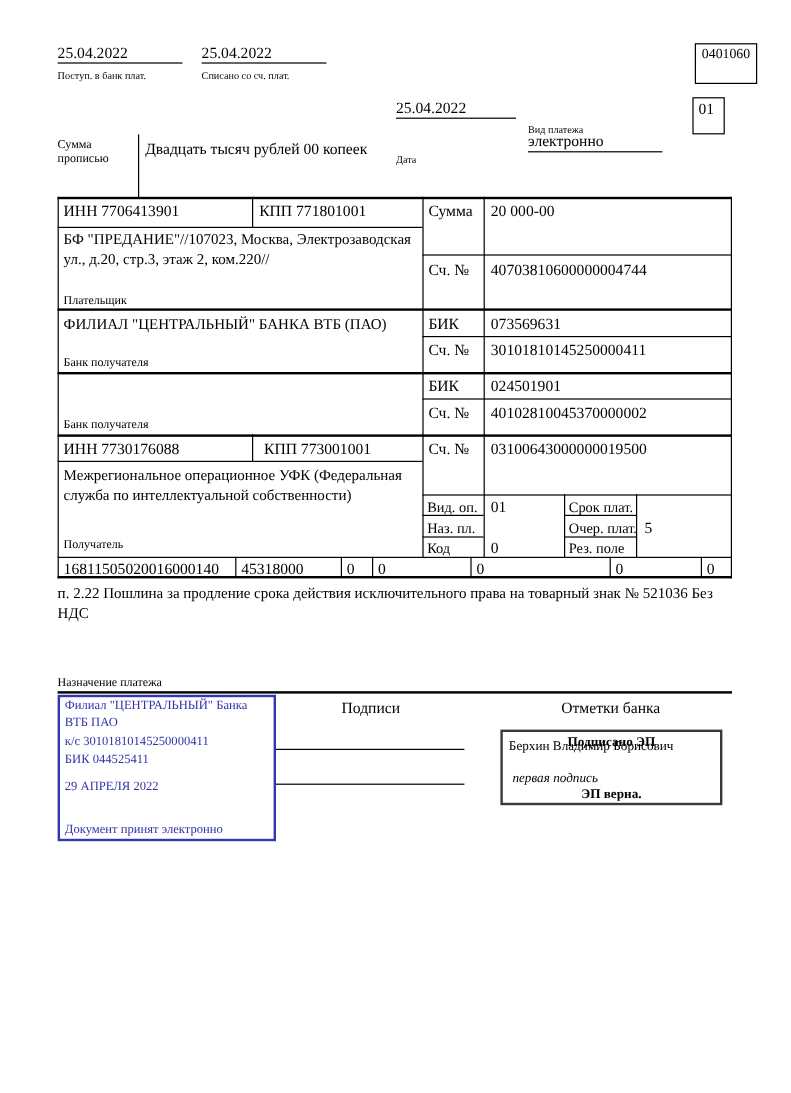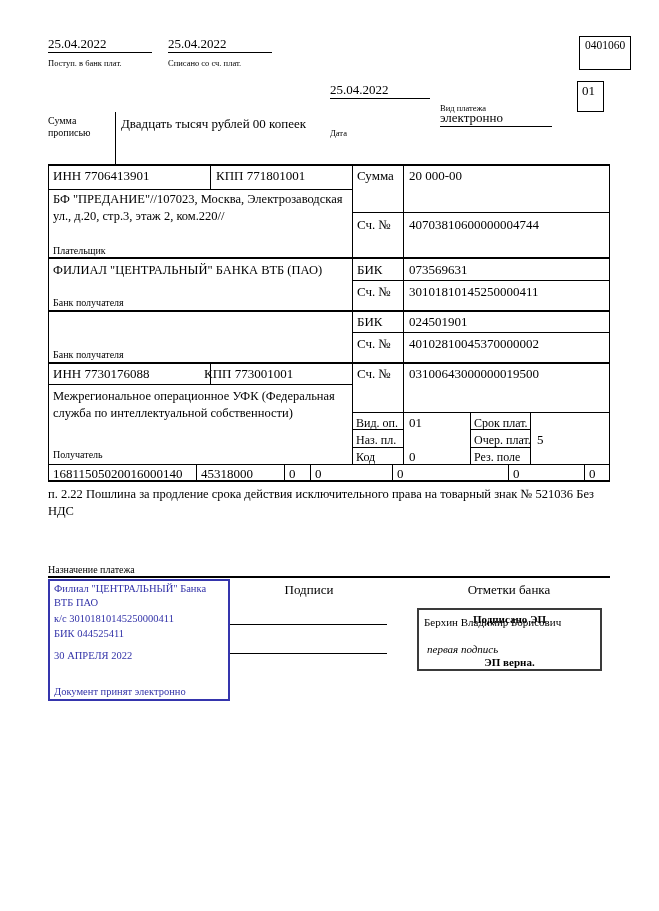--- a/index.html
+++ b/index.html
@@ -96,21 +96,21 @@
   <div class="txt" style="left:409px;top:284px;">30101810145250000411</div>
   <div class="cap" style="left:53px;top:297px;">Банк получателя</div>
 
   <div class="txt" style="left:357px;top:314px;">БИК</div>
   <div class="txt" style="left:409px;top:314px;">024501901</div>
   <div class="txt" style="left:357px;top:336px;">Сч. №</div>
   <div class="txt" style="left:409px;top:336px;">40102810045370000002</div>
   <div class="cap" style="left:53px;top:349px;">Банк получателя</div>
 
   <div class="txt" style="left:53px;top:366px;">ИНН 7730176088</div>
-  <div class="txt" style="left:204px;top:366px;">КПП 773001001</div>
+  <div class="txt" style="left:220px;top:366px;">КПП 773001001</div>
   <div class="txt" style="left:357px;top:366px;">Сч. №</div>
   <div class="txt" style="left:409px;top:366px;">03100643000000019500</div>
   <div class="wrap" style="left:53px;top:388px;width:308px;">Межрегиональное операционное УФК (Федеральная служба по интеллектуальной собственности)</div>
   <div class="cap" style="left:53px;top:449px;">Получатель</div>
 
   <div class="txt" style="left:356px;top:415px;font-size:12px;">Вид. оп.</div>
   <div class="txt" style="left:409px;top:415px;">01</div>
   <div class="txt" style="left:474px;top:415px;font-size:12px;">Срок плат.</div>
   <div class="txt" style="left:356px;top:432px;font-size:12px;">Наз. пл.</div>
   <div class="txt" style="left:474px;top:432px;font-size:12px;">Очер. плат.</div>
@@ -128,21 +128,21 @@
   <div class="txt" style="left:589px;top:466px;">0</div>
 
   <div class="wrap" style="left:48px;top:486px;width:562px;">п. 2.22 Пошлина за продление срока действия исключительного права на товарный знак № 521036 Без НДС</div>
   <div class="cap" style="left:48px;top:564px;">Назначение платежа</div>
   <div class="hl" style="left:48px;top:576px;width:562px;height:2px;"></div>
 
   <div class="bluebox" style="left:48px;top:579px;width:182px;height:122px;">
     <div style="left:4px;top:1px;width:168px;">Филиал "ЦЕНТРАЛЬНЫЙ" Банка ВТБ ПАО</div>
     <div style="left:4px;top:31px;">к/с 30101810145250000411</div>
     <div style="left:4px;top:46px;">БИК 044525411</div>
-    <div style="left:4px;top:68px;">30 АПРЕЛЯ 2022</div>
+    <div style="left:4px;top:68px;">29 АПРЕЛЯ 2022</div>
     <div style="left:4px;top:104px;">Документ принят электронно</div>
   </div>
 
   <div class="txt ctr" style="left:232px;top:582px;width:154px;">Подписи</div>
   <div class="hl" style="left:230px;top:624px;width:157px;height:1px;"></div>
   <div class="hl" style="left:230px;top:653px;width:157px;height:1px;"></div>
 
   <div class="txt ctr" style="left:417px;top:582px;width:184px;">Отметки банка</div>
   <div class="stampbox" style="left:417px;top:608px;width:185px;height:63px;">
     <div class="b ctr" style="left:0;top:3px;width:181px;">Подписано ЭП</div>

